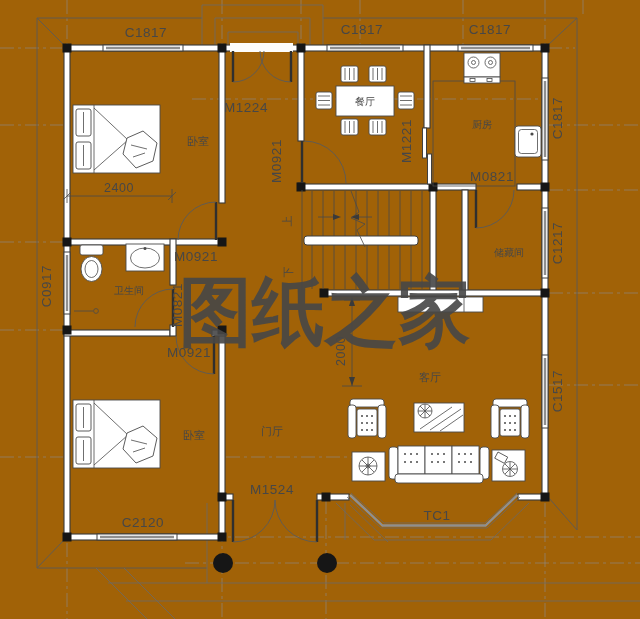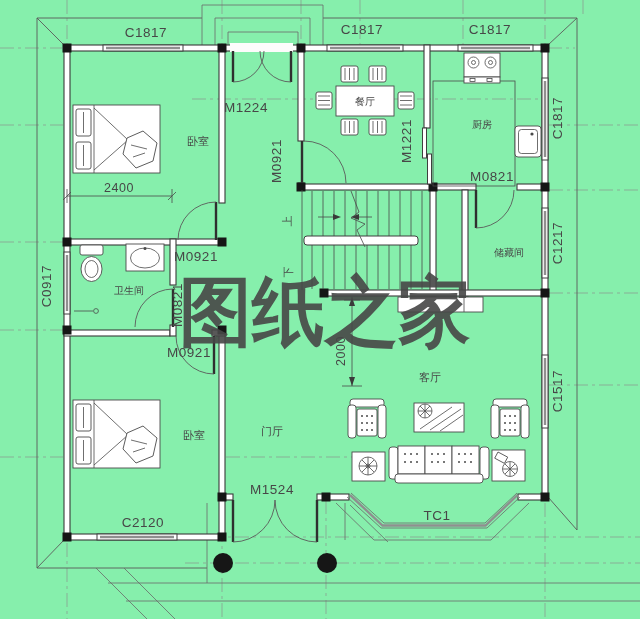--- a/index.html
+++ b/index.html
@@ -1,16 +1,16 @@
 <!DOCTYPE html>
 <html><head>
 <meta charset="utf-8">
 <style>
   html,body{margin:0;padding:0;background:#ffffff;}
-  .page{width:640px;height:619px;background:#86efac;position:relative;overflow:hidden;}
+  .page{width:640px;height:619px;background:#a16207;position:relative;overflow:hidden;}
   svg{display:block;}
   svg text{font-family:"Liberation Sans","DejaVu Sans",sans-serif;fill:#474747;}
   .code{font-size:13.5px;letter-spacing:.5px;}
   .rm{font-size:11px;font-family:"DejaVu Sans",sans-serif;}
   .rm-s{font-size:10px;font-family:"DejaVu Sans",sans-serif;}
   .dim{font-size:12.5px;letter-spacing:.5px;}
   .wm{font-family:"DejaVu Serif","DejaVu Sans",serif;font-weight:bold;opacity:.9;}
   .wall{fill:#ffffff;stroke:#3a3a3a;stroke-width:1.1;}
   .win{fill:#ffffff;stroke:#3f3f3f;stroke-width:1;}
   .band{stroke:#8f8f8f;stroke-width:2.4;}

